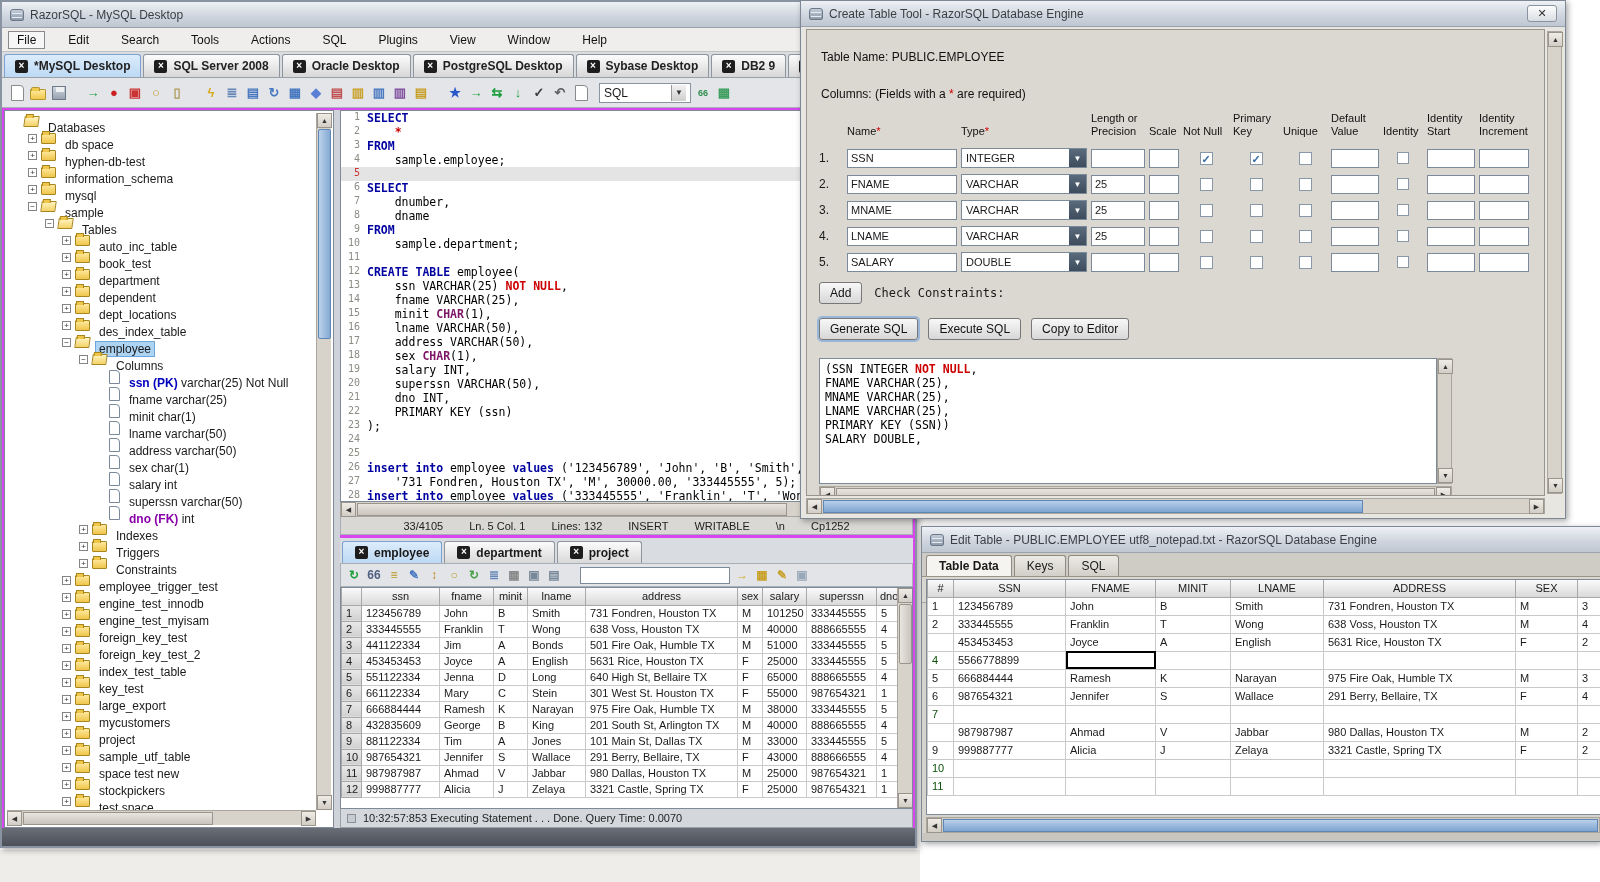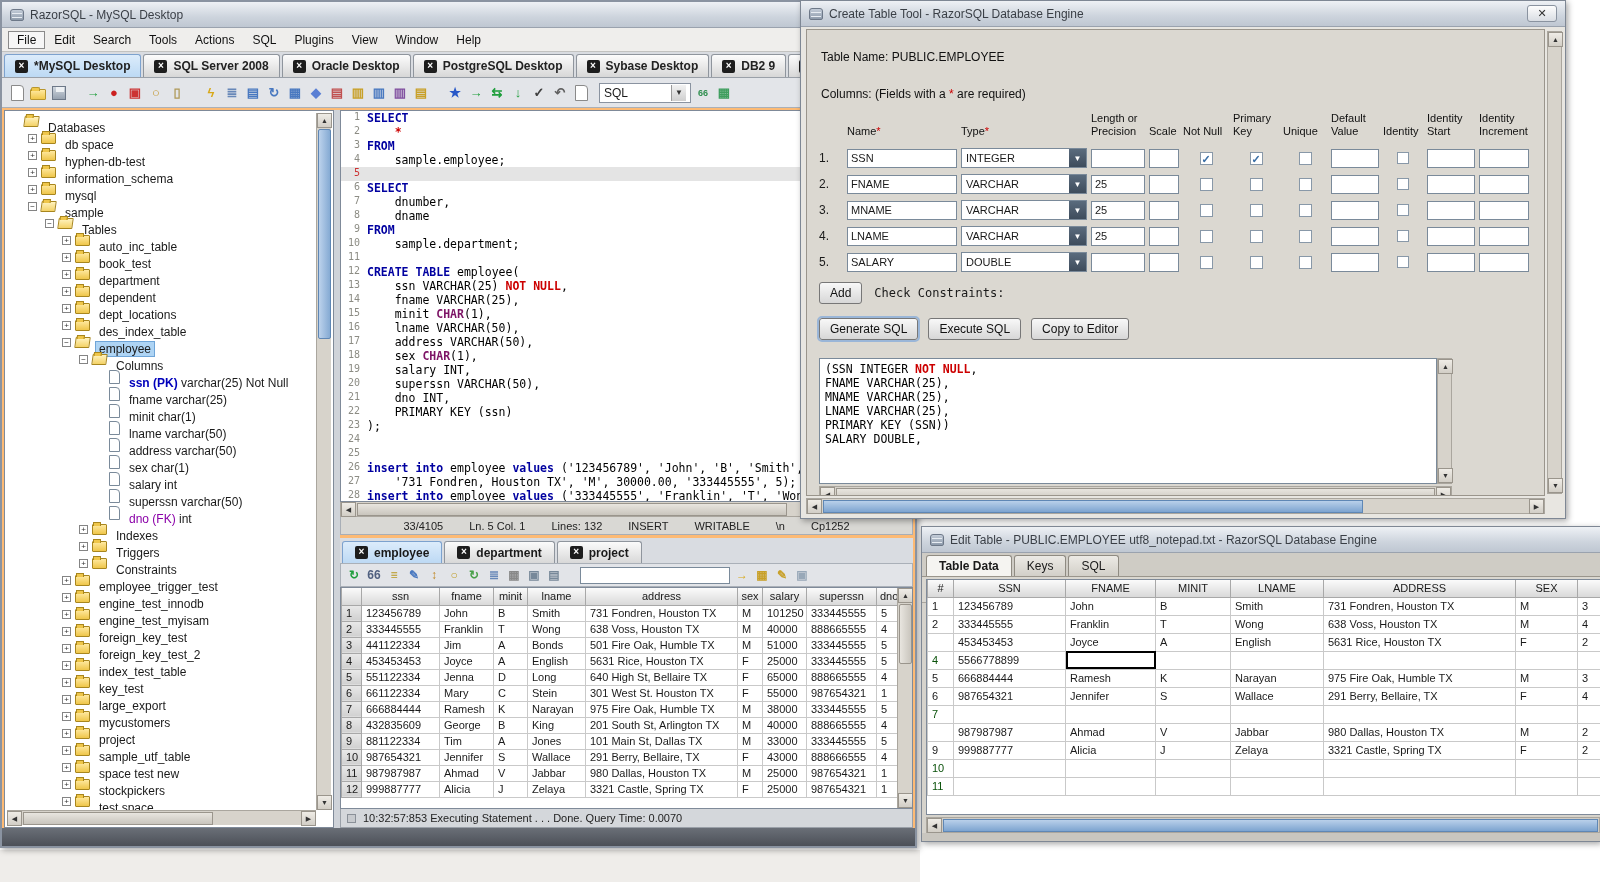--- a/index.html
+++ b/index.html
@@ -1,38 +1,38 @@
 <!DOCTYPE html>
 <html><head>
 <meta charset="utf-8">
 <style>
   * { margin:0; padding:0; box-sizing:border-box; }
   html,body { width:1600px; height:882px; overflow:hidden; background:#ffffff;
     font-family:"Liberation Sans", sans-serif; font-size:12px; color:#1a1a1a; }
   #desktop { position:relative; width:1600px; height:882px; }
 
   
-  .window { position:absolute; border:1px solid #7e8794; background:#fdba74;
+  .window { position:absolute; border:1px solid #7e8794; background:#d946ef;
     box-shadow:2px 2px 6px rgba(0,0,0,.35); }
   .titlebar { height:26px; display:flex; align-items:center; gap:6px; padding:0 8px;
     background:linear-gradient(#eef1f5,#cdd4dd 60%,#bfc7d2); border-bottom:1px solid #9aa2ae;
     color:#3a3f46; font-size:12px; }
   .app-icon { width:14px; height:12px; border-radius:3px 3px 2px 2px;
     background:linear-gradient(#c3ccd8,#8e9bab); border:1px solid #6d7888; position:relative; flex:0 0 auto;}
   .app-icon:before { content:""; position:absolute; left:1px; right:1px; top:3px; height:1px; background:#e7ecf2; }
   .app-icon:after  { content:""; position:absolute; left:1px; right:1px; top:7px; height:1px; background:#e7ecf2; }
   .title-text { white-space:nowrap; overflow:hidden; }
   .close-btn { margin-left:auto; width:30px; height:17px; border:1px solid #8a93a0; border-radius:3px;
     background:linear-gradient(#fdfdfd,#d9dde3); display:flex; align-items:center; justify-content:center;
     font-size:11px; color:#333; }
 
   
   #main-window { left:0; top:0; width:917px; height:848px; border:2px solid #8a93a1; }
   .menubar { height:24px; background:#efeeec; border-bottom:1px solid #c2c2c0;
-    display:flex; align-items:center; padding-left:6px; gap:0; }
+    display:flex; align-items:center; padding-left:6px; gap:14px; }
   .menu-item { padding:2px 9px; color:#111; }
   .menu-item.focused { border:1px solid #8a8a8a; background:#f6f6f6; padding:1px 8px; }
   .conn-tabs { height:26px; background:#d9dce1; display:flex; align-items:flex-end; padding:2px 2px 0 2px; gap:2px;
     border-bottom:1px solid #9aa0a8; }
   .ctab { display:flex; align-items:center; gap:6px; height:23px; padding:0 10px;
     border:1px solid #8f959d; border-bottom:none; border-radius:3px 3px 0 0;
     background:linear-gradient(#fcfcfc,#d7d7d7); font-weight:bold; color:#222; white-space:nowrap; }
   .ctab.active { background:linear-gradient(#dcecfb,#bcd9f4); border-color:#7da2ce; }
   .closebox { width:13px; height:13px; background:#1d1d1d; color:#fff; font-size:10px; line-height:12px;
     text-align:center; border-radius:2px; flex:0 0 auto; }
@@ -67,21 +67,21 @@
   .ticon-folder { width:15px; height:11px; background:linear-gradient(#ffe9a0,#efc64a); border:1px solid #a8861e;
     border-radius:1px; position:relative; margin-right:6px; flex:0 0 auto; }
   .ticon-folder:before { content:""; position:absolute; top:-3px; left:0; width:6px; height:3px;
     background:#efc64a; border:1px solid #a8861e; border-bottom:none; }
   .ticon-folder.open { transform:skewX(-8deg); background:linear-gradient(#fff3c0,#f4d266); }
   .ticon-doc { width:11px; height:14px; background:#fff; border:1px solid #7a8a9a; border-radius:0 4px 0 0;
     margin-right:6px; flex:0 0 auto; }
   .tlabel { padding:0 3px;margin-top:12px; }
   .trow.sel .tlabel { background:#aed4f4; outline:1px solid #6fa5d8; }
   .tp-pk { color:#0000bb; font-weight:bold; }
-  .tp-fk { color:#8a00a8; font-weight:normal; }
+  .tp-fk { color:#8a00a8; font-weight:bold; }
 
   .vscroll { position:absolute; top:2px; right:2px; bottom:17px; width:15px; background:#d7d3cb;
     border-left:1px solid #aaa69e; display:flex; flex-direction:column; }
   .hscroll { position:absolute; left:2px; right:17px; bottom:2px; height:15px; background:#d7d3cb;
     border-top:1px solid #aaa69e; display:flex; }
   .sbtn { width:15px; height:15px; background:linear-gradient(#efece6,#d2cec6); border:1px solid #9a958c;
     font-size:7px; color:#333; display:flex; align-items:center; justify-content:center; flex:0 0 auto; }
   .vthumb { width:13px; margin:1px; background:linear-gradient(90deg,#bcd2ec,#85aad3); border:1px solid #5f87b5; border-radius:2px; }
   .hthumb { height:13px; margin:1px; background:linear-gradient(#e8e5df,#c9c5bd); border:1px solid #9a958c; }
   .hthumb.blue { background:linear-gradient(#b9d0ea,#7da4d0); border-color:#5f87b5; }

